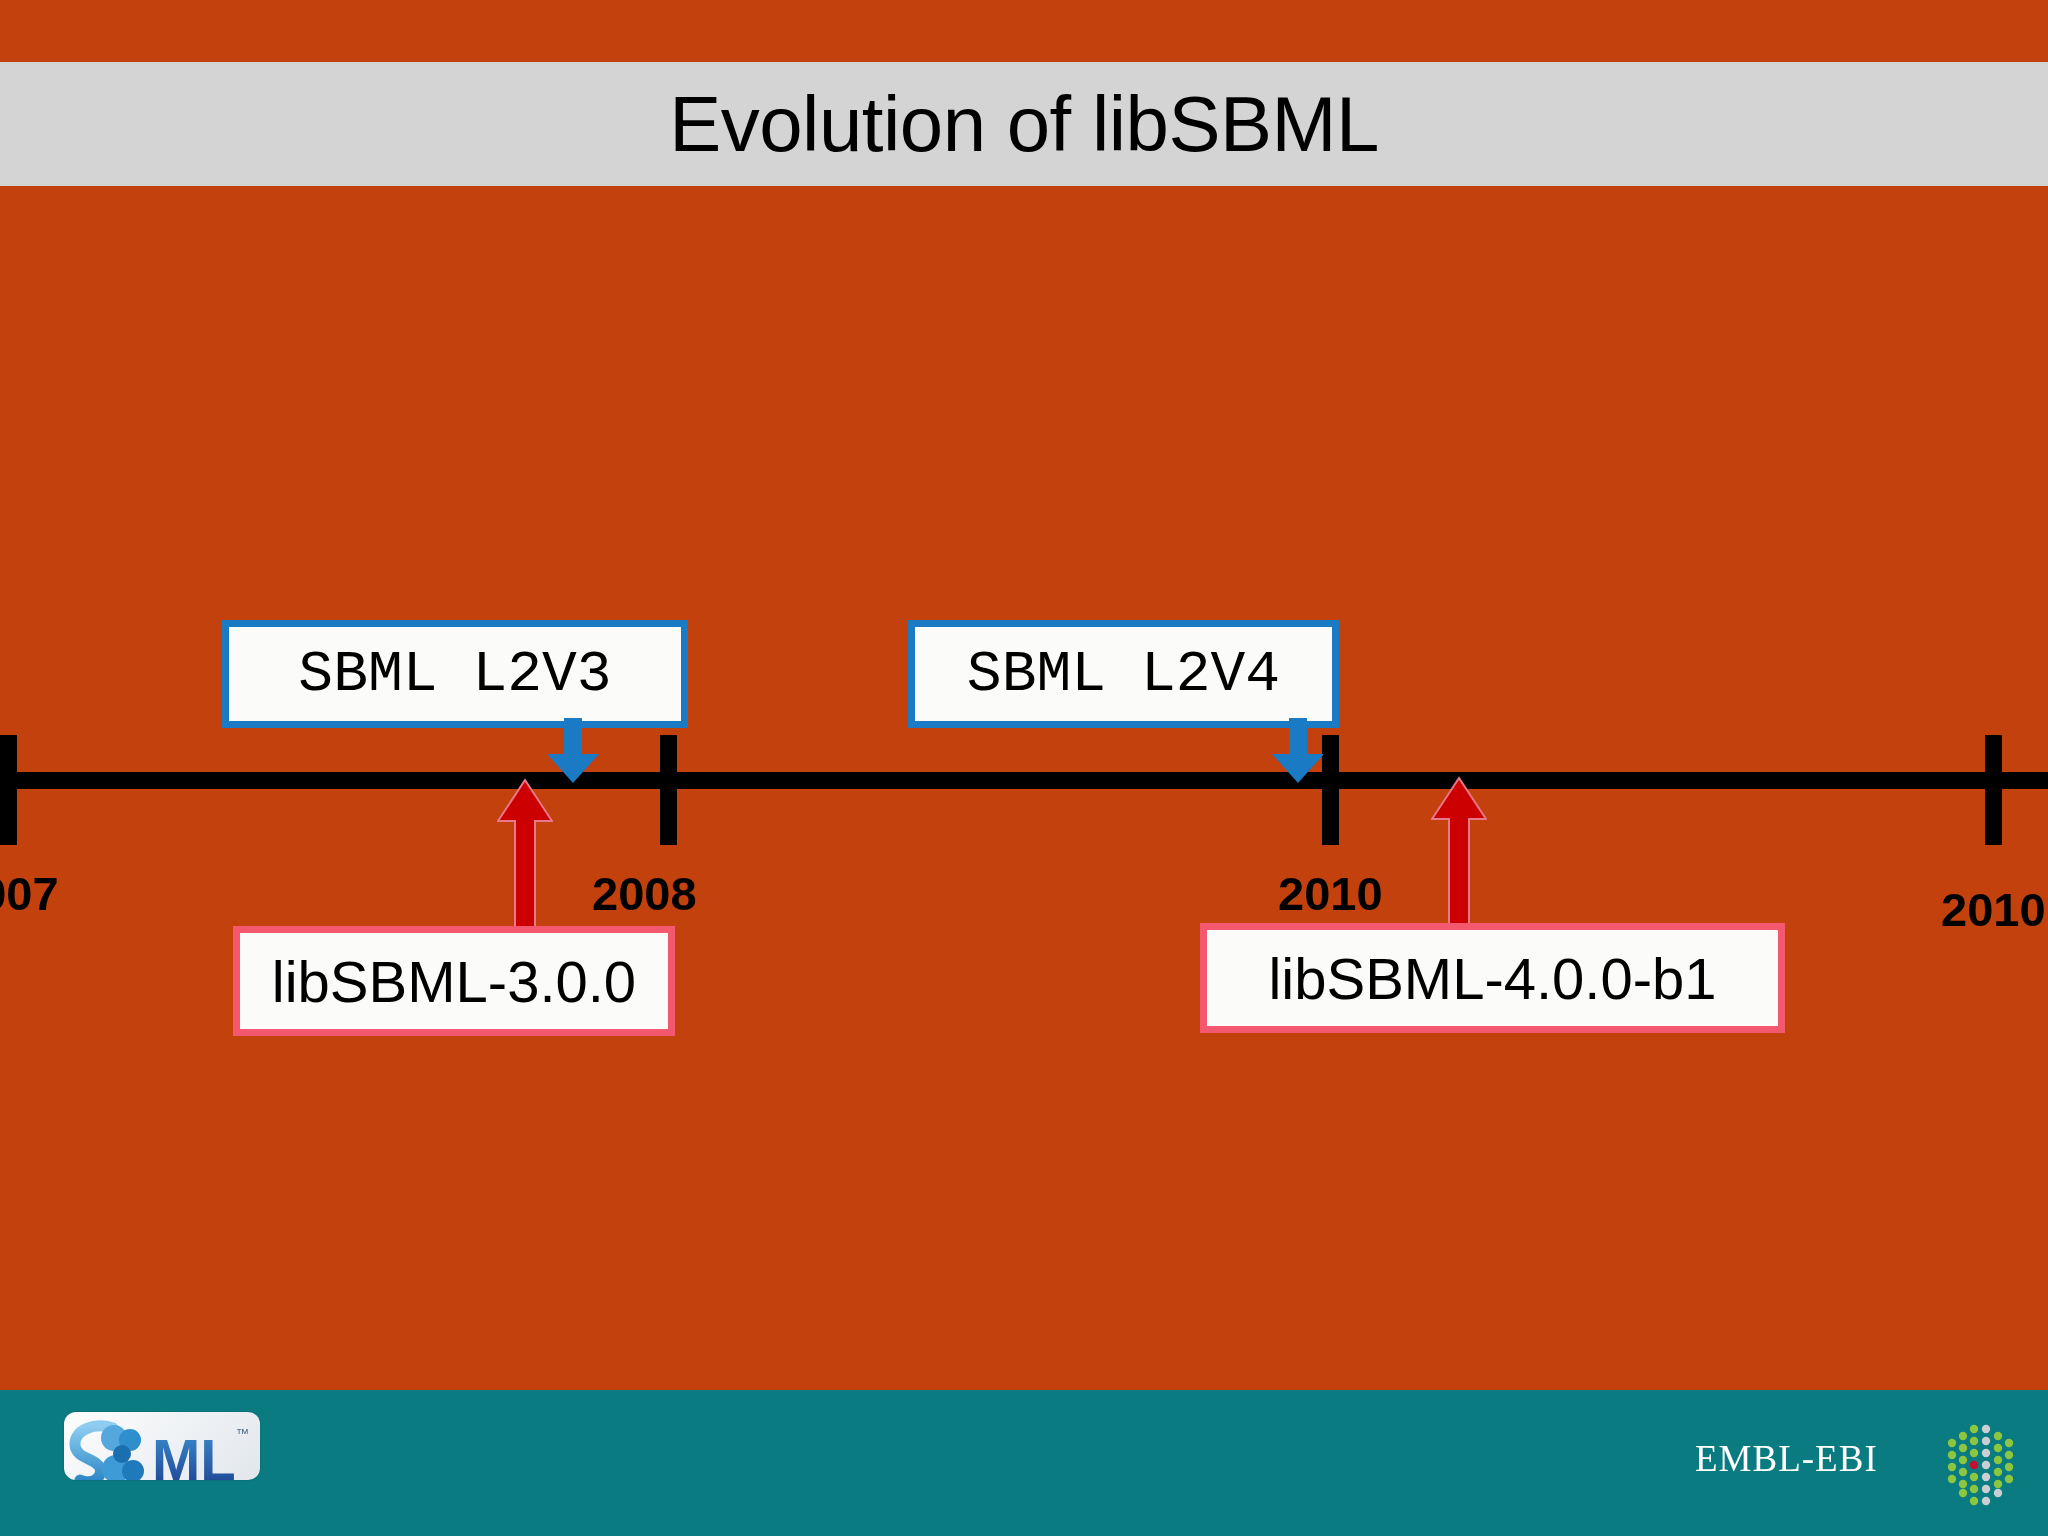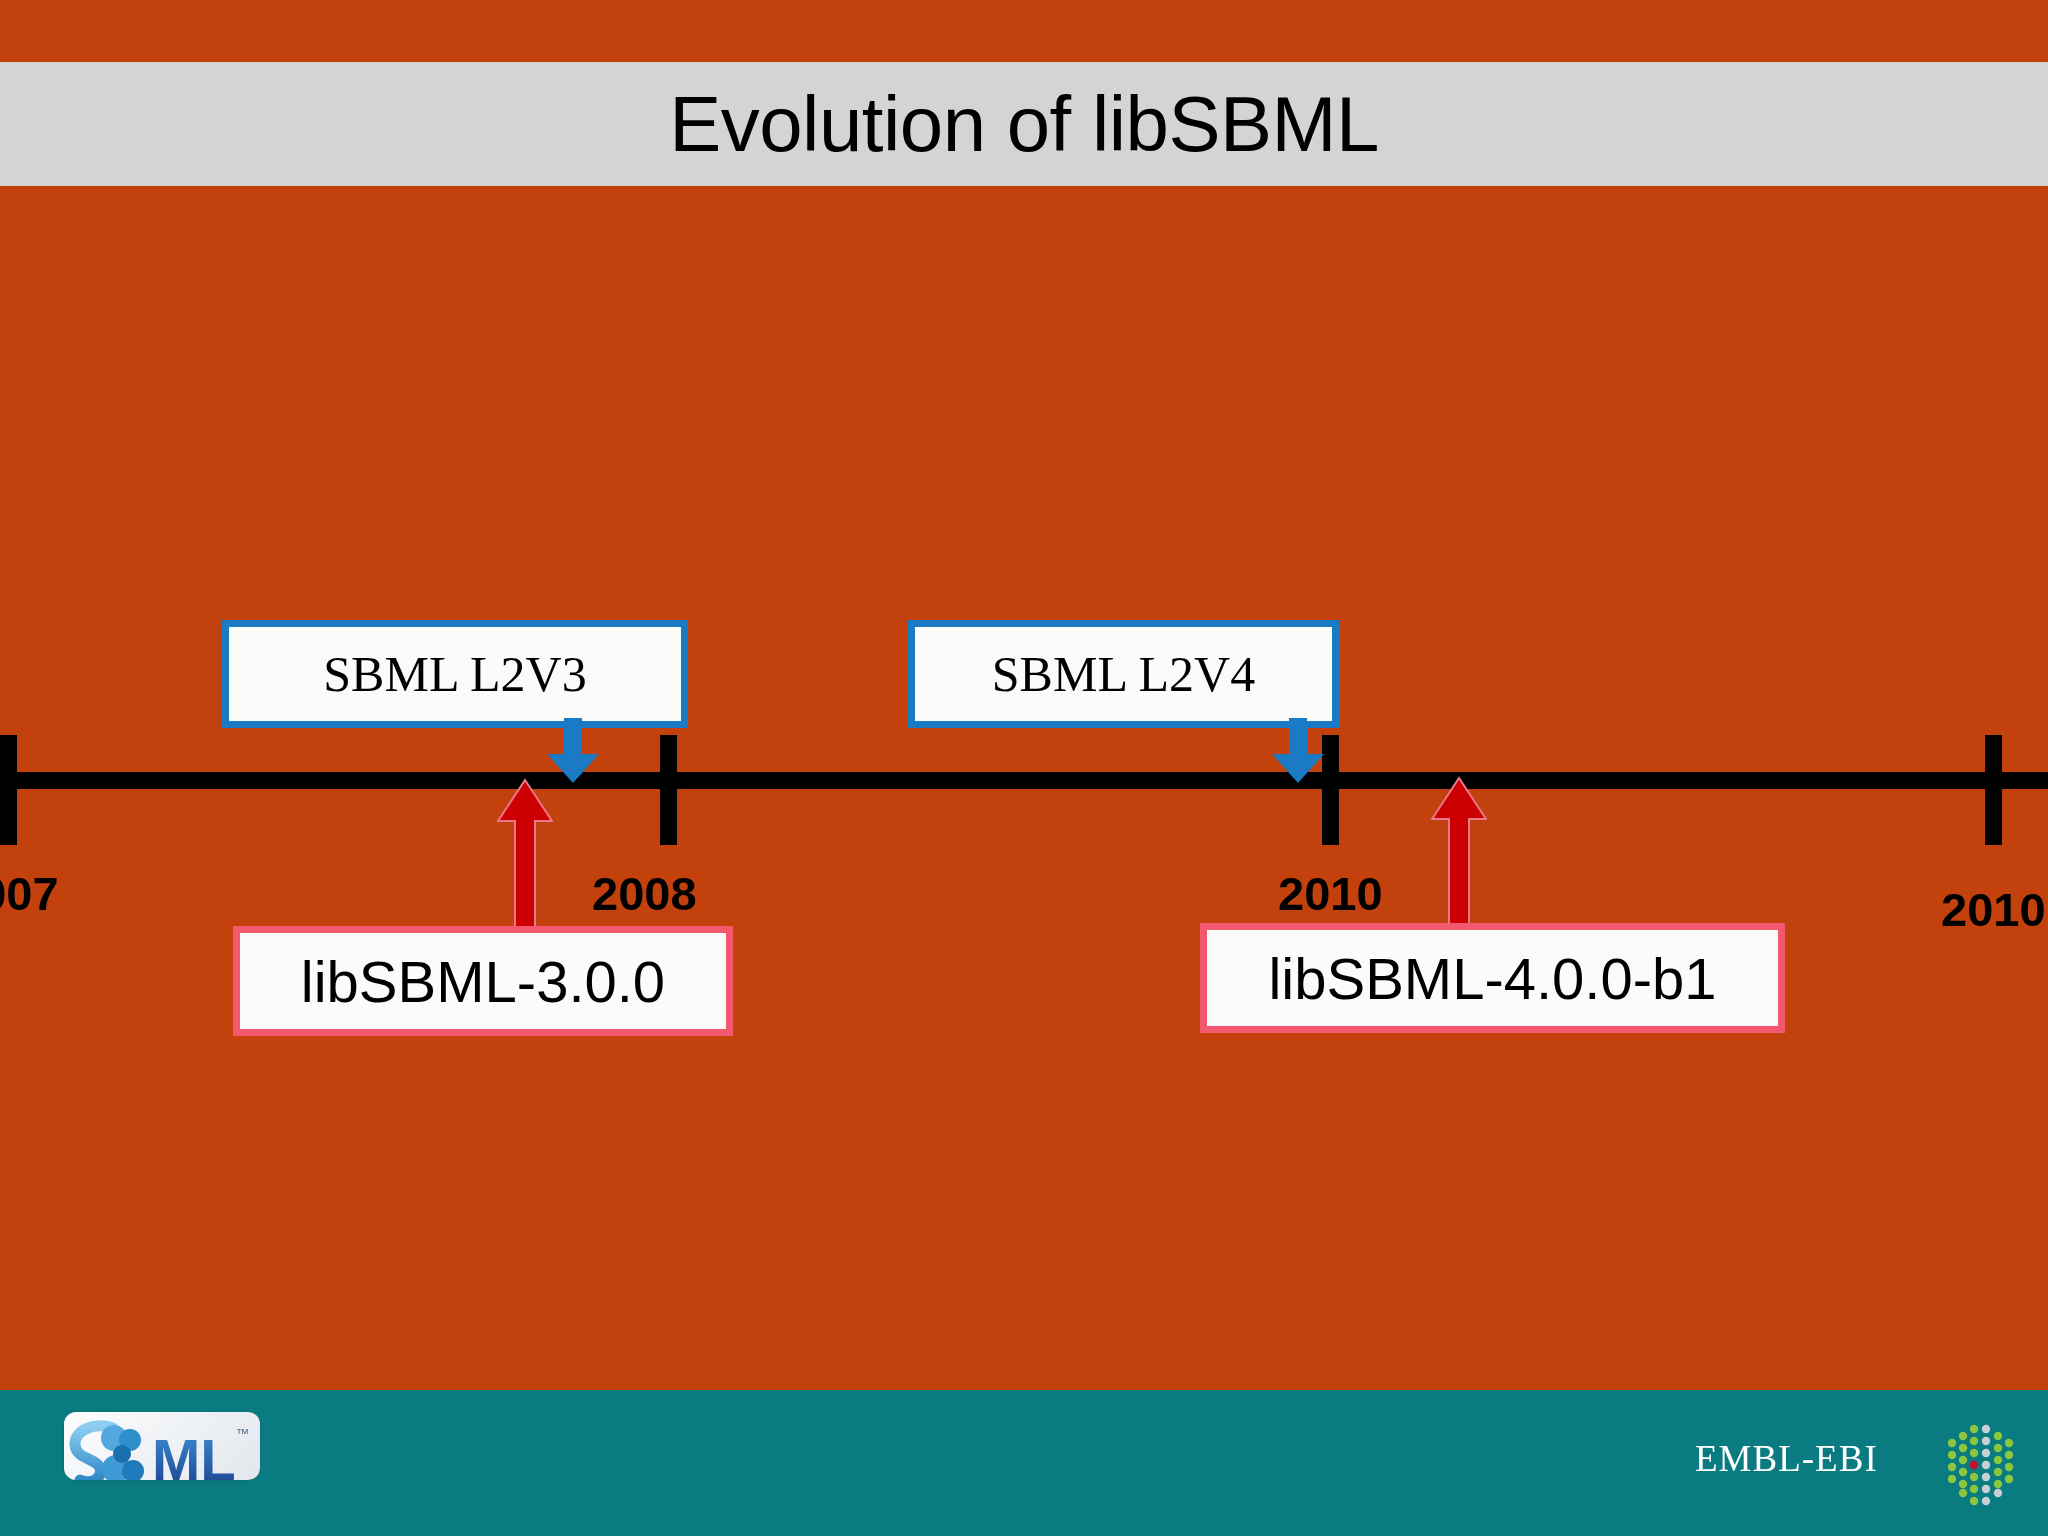--- a/index.html
+++ b/index.html
@@ -68,23 +68,23 @@
   .blue-box {
     position: absolute;
     border: 7px solid #1a7ac4;
     background: #fbfbf9;
     box-sizing: border-box;
     display: flex;
     align-items: center;
     justify-content: center;
   }
   .blue-box .box-label {
-    font-size: 50px;
-    color: #000000;
-    font-family: Liberation Serif, serif;
+    font-size: 58px;
+    color: #000000;
+    font-family: Liberation Mono, monospace;
     white-space: nowrap;
   }
   .pink-box {
     position: absolute;
     border: 7px solid #f4586e;
     background: #fbfbf9;
     box-sizing: border-box;
     display: flex;
     align-items: center;
     justify-content: center;
@@ -169,21 +169,21 @@
   <div class="blue-box" style="left:908px; top:620px; width:431px; height:108px;">
     <span class="box-label">SBML L2V4</span>
   </div>
   <svg class="arrow-svg" style="left:1271px; top:718px;" width="54" height="66" viewBox="0 0 54 66">
     <polygon points="18,0 36,0 36,36 53,36 27,65 1,36 18,36" fill="#1a7ac4"></polygon>
   </svg>
 
   <svg class="arrow-svg" style="left:497px; top:778px;" width="56" height="170" viewBox="0 0 56 170">
     <polygon points="28,2 55,43 38,43 38,170 18,170 18,43 1,43" fill="#cc0000" stroke="#e8788a" stroke-width="2"></polygon>
   </svg>
-  <div class="pink-box" style="left:233px; top:926px; width:500px; height:110px;">
+  <div class="pink-box" style="left:233px; top:926px; width:442px; height:110px;">
     <span class="box-label">libSBML-3.0.0</span>
   </div>
 
   <svg class="arrow-svg" style="left:1431px; top:776px;" width="56" height="170" viewBox="0 0 56 170">
     <polygon points="28,2 55,43 38,43 38,170 18,170 18,43 1,43" fill="#cc0000" stroke="#e8788a" stroke-width="2"></polygon>
   </svg>
   <div class="pink-box" style="left:1152px; top:923px; width:585px; height:110px;margin-left:48px;">
     <span class="box-label">libSBML-4.0.0-b1</span>
   </div>
 

